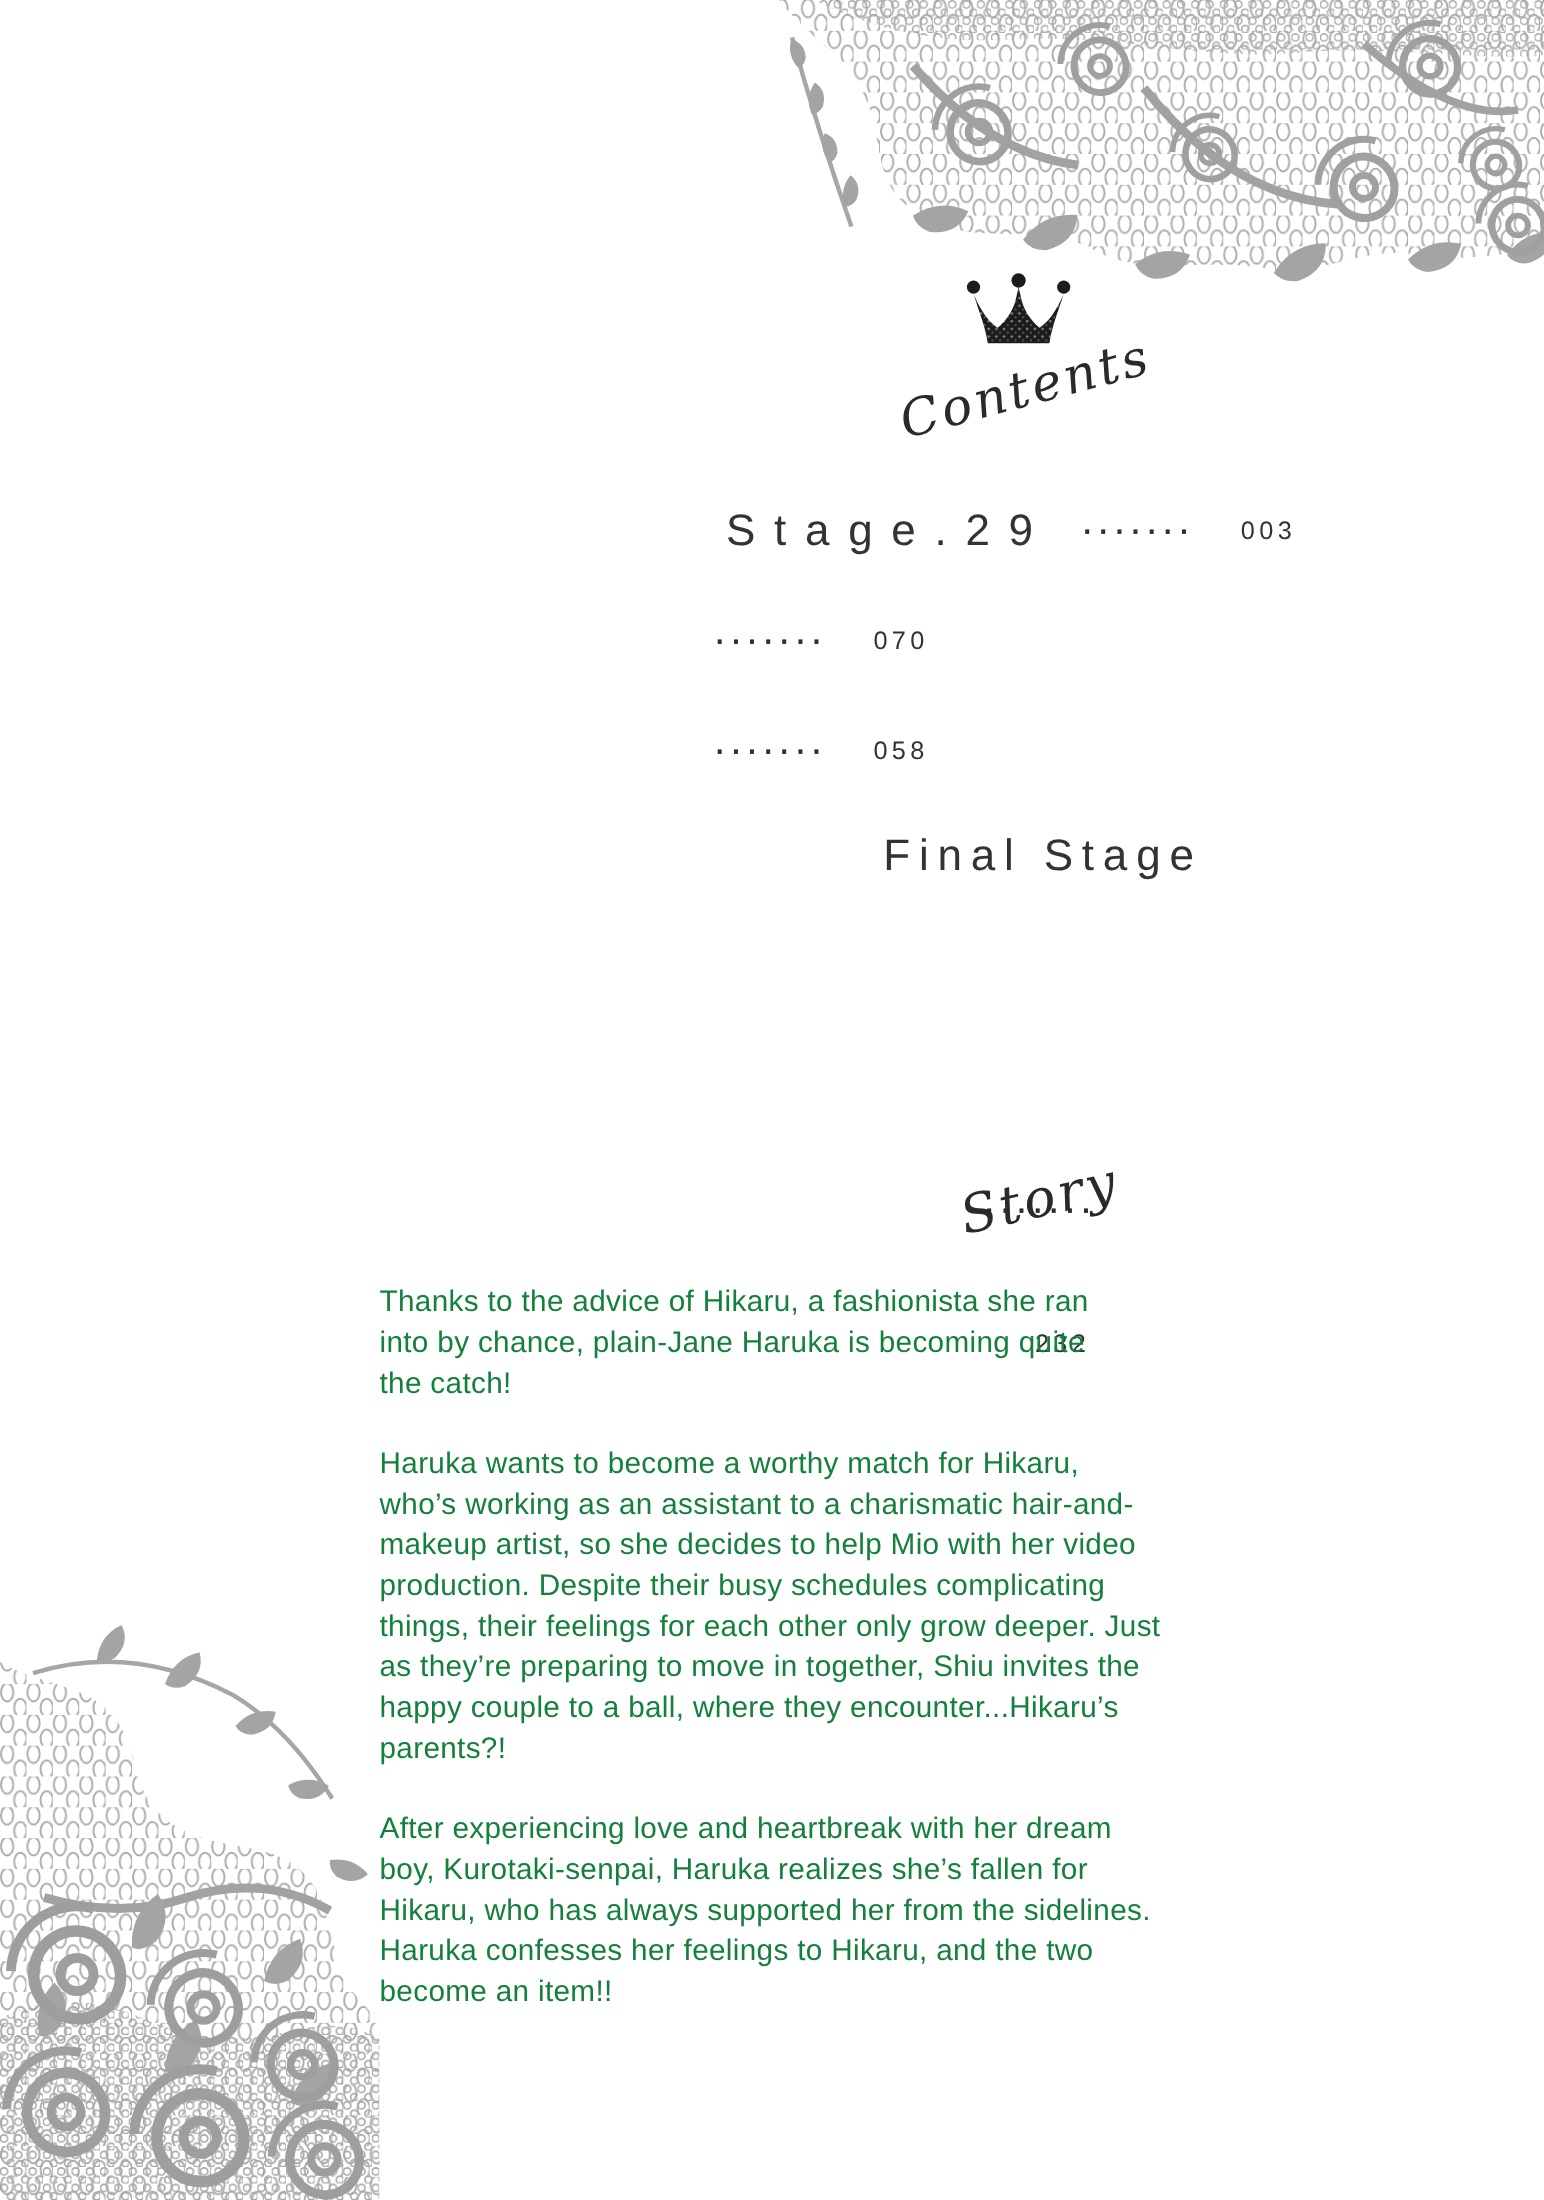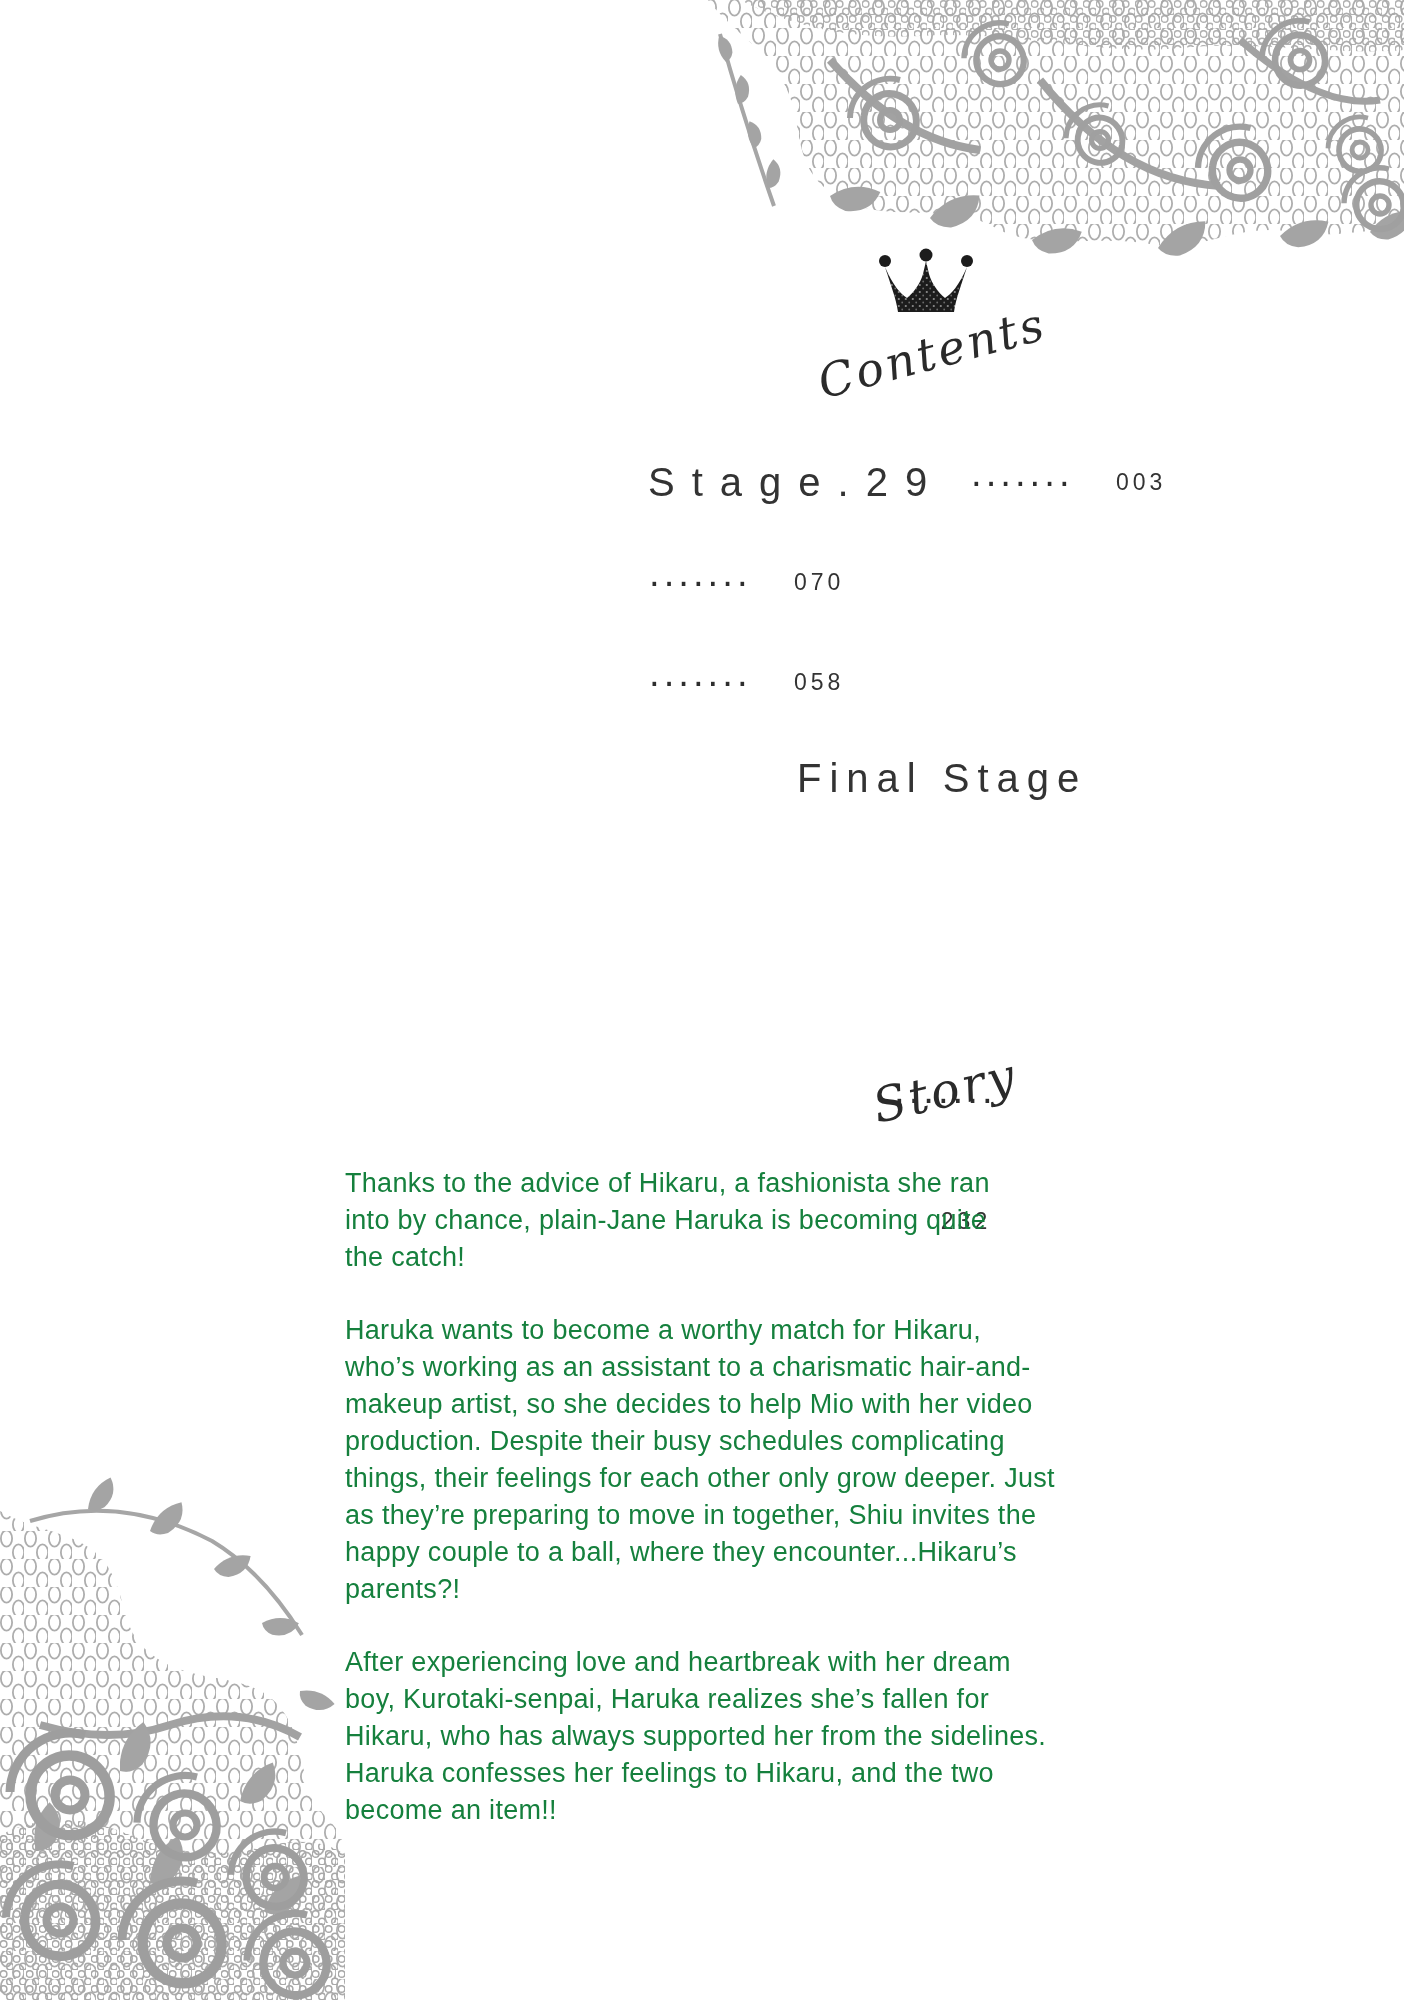--- a/index.html
+++ b/index.html
@@ -27,21 +27,21 @@
   }
   .contents-heading{left:812px;top:326px;width:240px;font-size:46px;transform:rotate(-15deg);}
   .story-heading{left:830px;top:1062px;width:230px;font-size:48px;transform:rotate(-13deg);}
   
   .toc{position:absolute;left:648px;top:456px;width:620px;height:400px;}
   .toc-row{position:absolute;left:0;width:620px;height:52px;display:flex;align-items:center;}
   .toc-row.r0{top:0;}  .toc-row.r1{top:100px;}  .toc-row.r2{top:200px;}  .toc-row.r3{top:300px;flex-direction:column;}
   .toc-label{
     width:322px;flex:0 0 322px;
     font-size:40px;letter-spacing:17px;
-    color:#333333;white-space:pre;
+    color:#333333;white-space:pre;margin-left:12px;
   }
   .toc-row.final .toc-label{letter-spacing:8px;}
   .toc-leader{
     width:130px;flex:0 0 130px;
     font-size:38px;letter-spacing:2px;
     color:#2e2e2e;white-space:pre;
   }
   .toc-page{
     margin-left:16px;
     font-size:23px;letter-spacing:4px;

